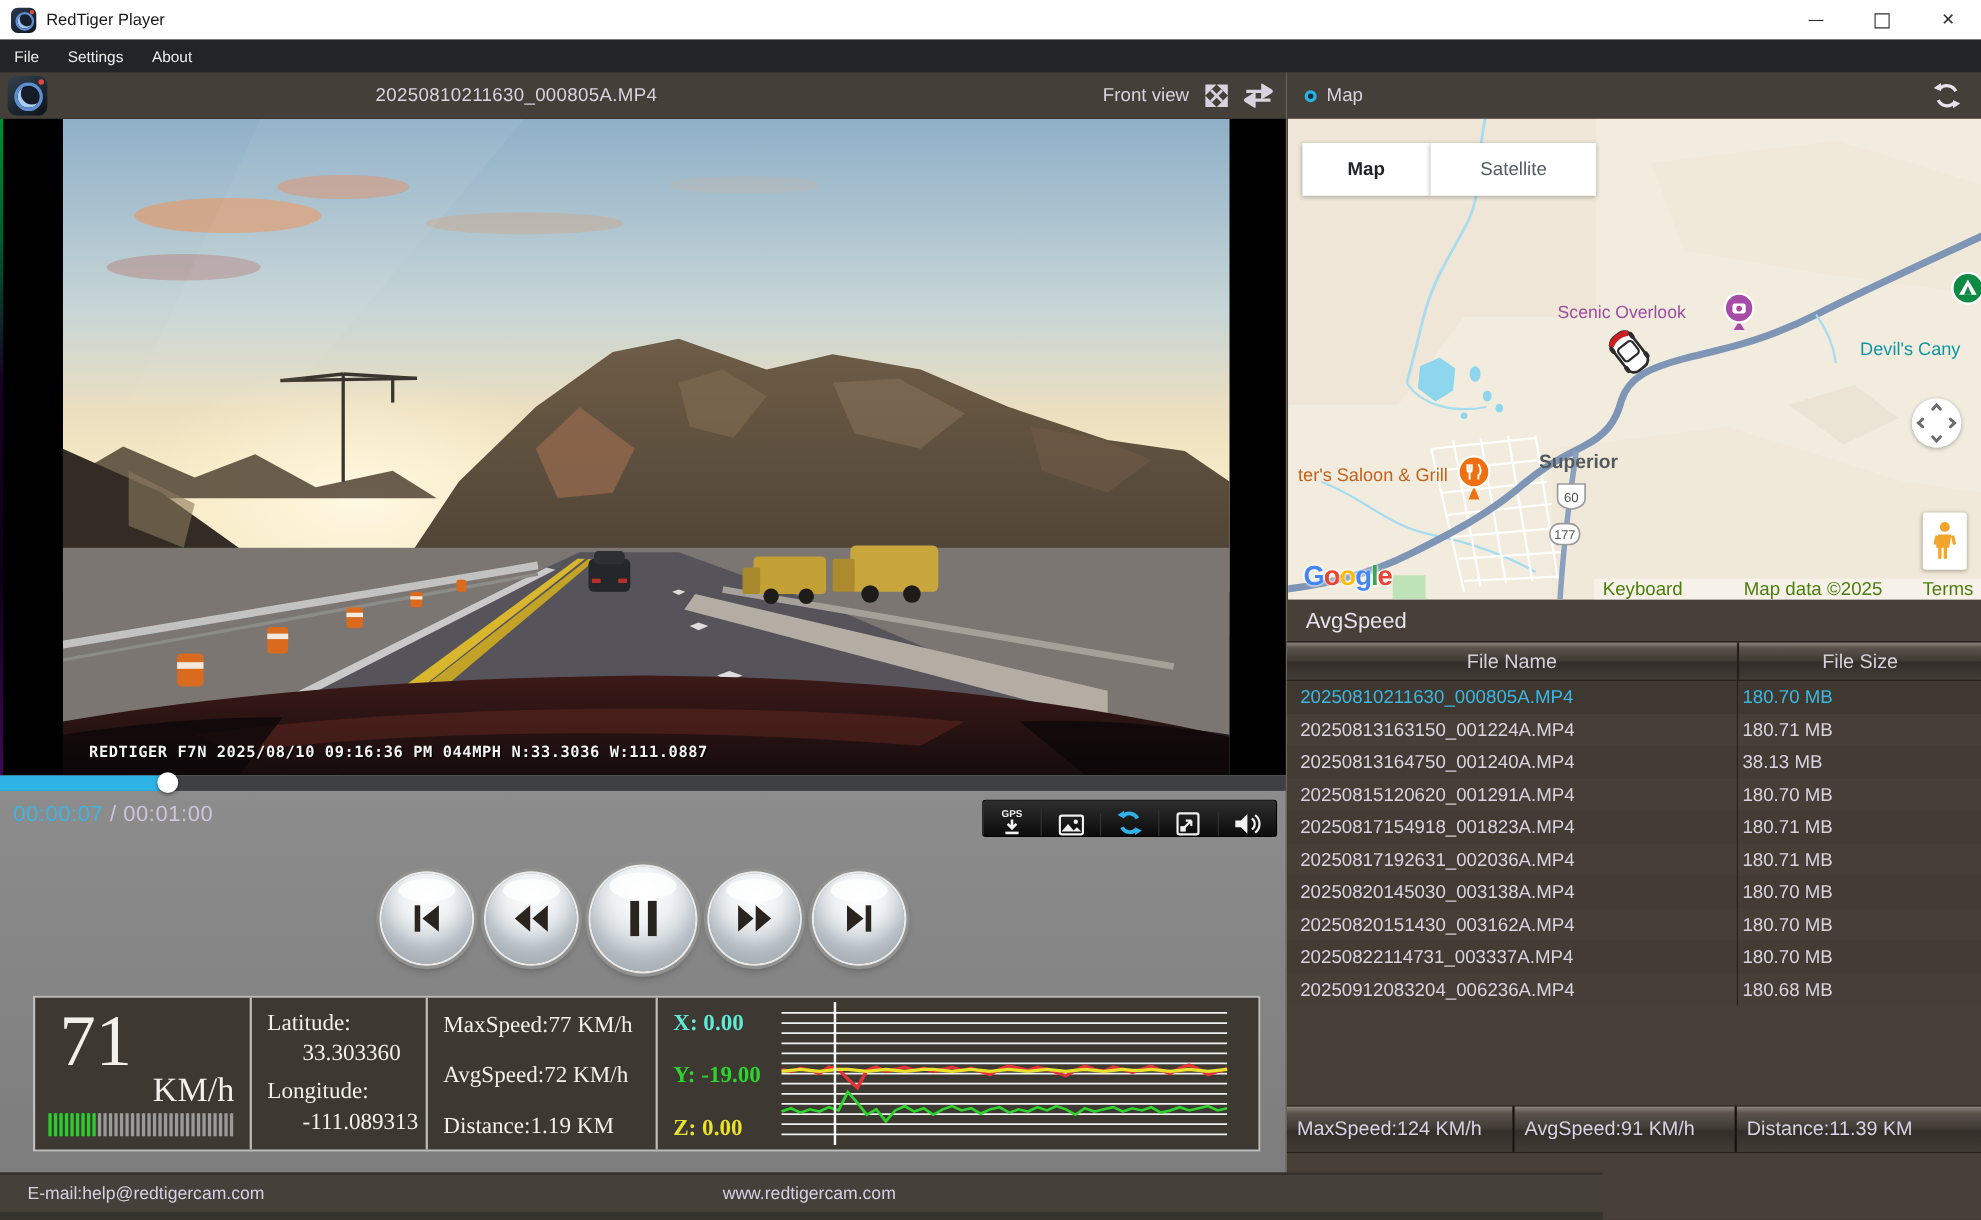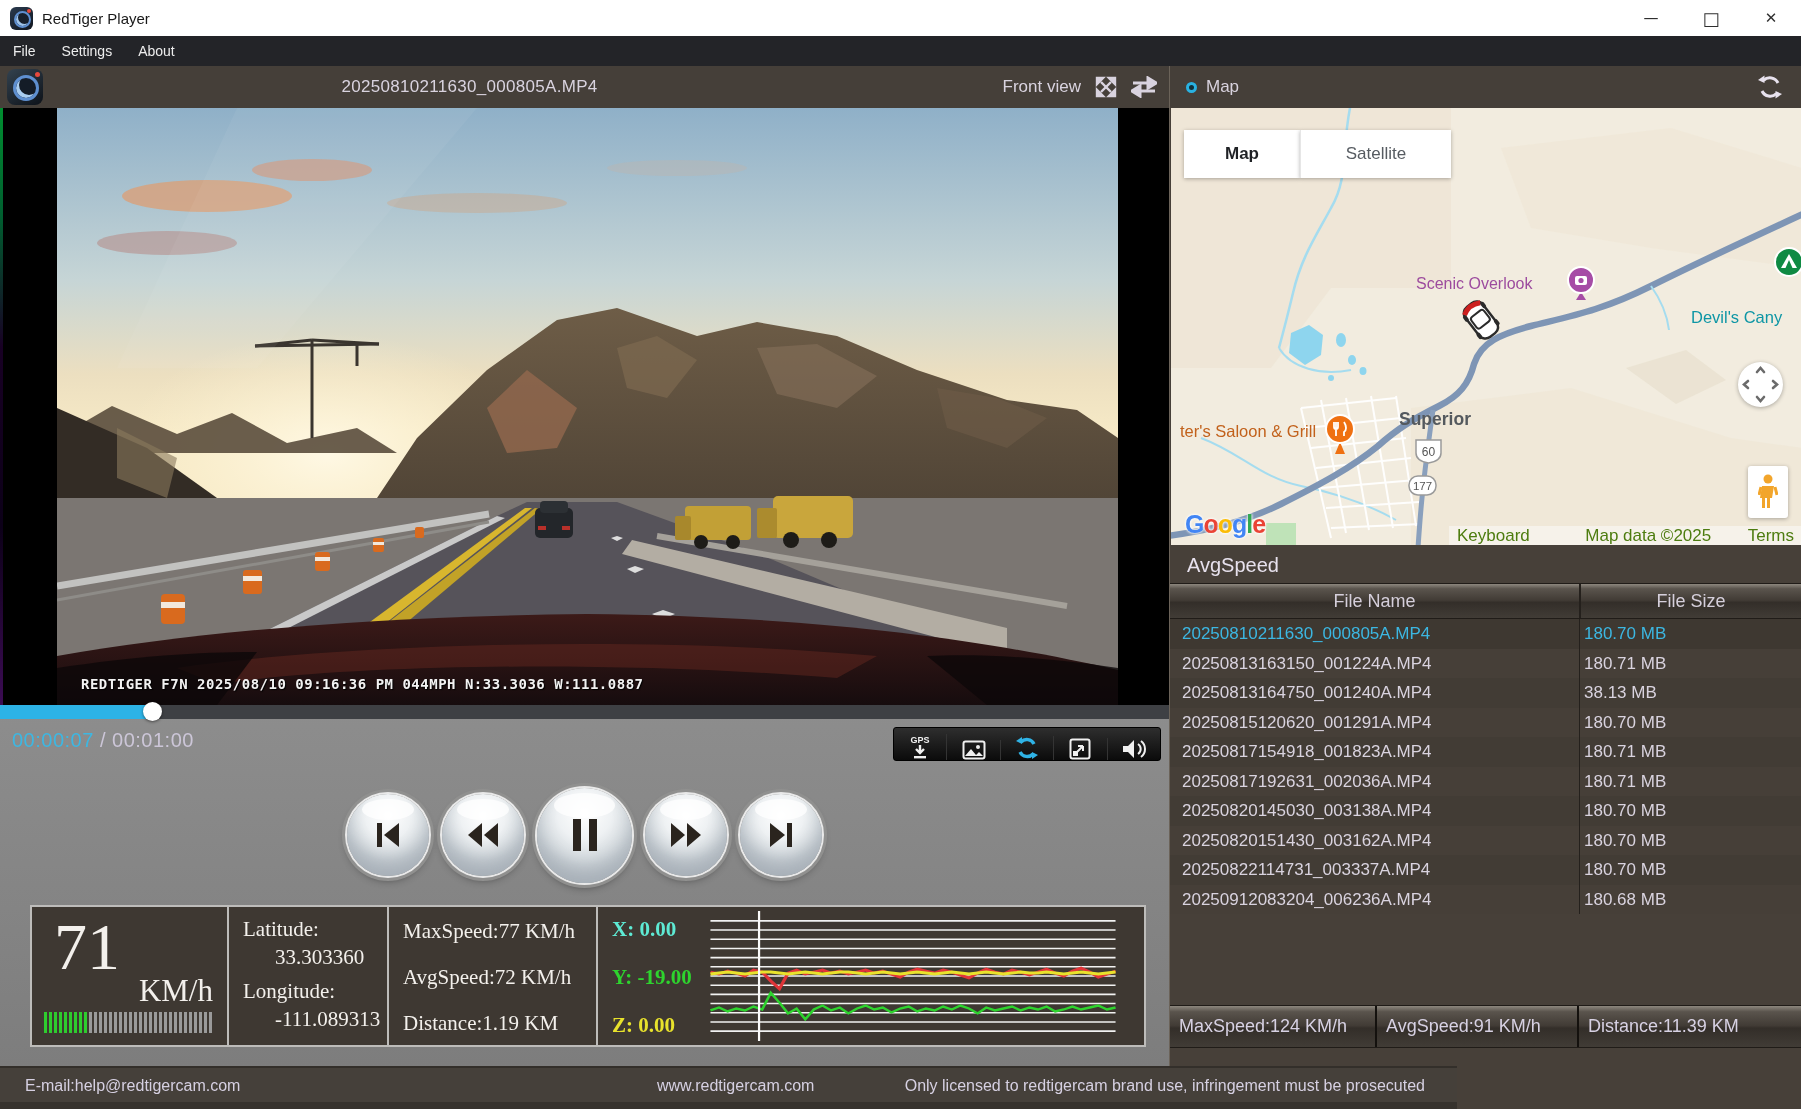--- a/index.html
+++ b/index.html
@@ -663,15 +663,14 @@
     <div class="stats-row">
         <div class="stat-cell glossy stat-0">MaxSpeed:124 KM/h</div>
         <div class="stat-cell glossy stat-1">AvgSpeed:91 KM/h</div>
         <div class="stat-cell glossy stat-2">Distance:11.39 KM</div>
       </div>
   </div>
 
   <div class="footer">
     <span class="f-email">E-mail:help@redtigercam.com</span>
     <span class="f-site">www.redtigercam.com</span>
-    <span class="f-license">Only licensed to redtigercam brand use, infringement must be prosecuted</span>
   </div>
 </div>
 
 </body></html>

